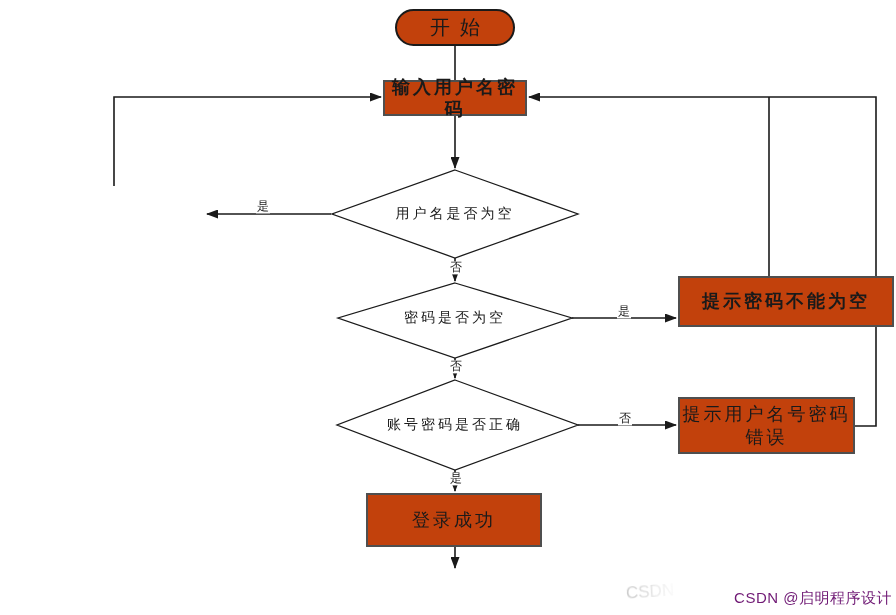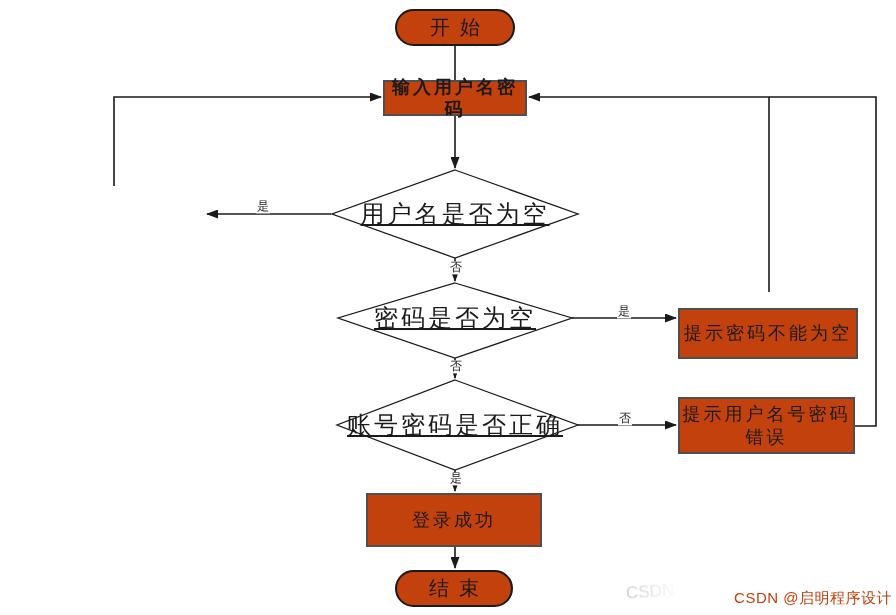--- a/index.html
+++ b/index.html
@@ -22,36 +22,35 @@
     letter-spacing:3px;
     line-height:1.25;
   }
   .process{border:2px solid #4f4f4f;}
   .terminator{border:2px solid #1a1a1a;border-radius:19px;font-size:20px;letter-spacing:10px;}
   .terminator .lbl{padding-left:10px;} 
   .diamond-label{
     position:absolute;
     display:flex;align-items:center;justify-content:center;
     text-align:left;
-    font-size:24px;letter-spacing:3px;
+    font-size:14px;letter-spacing:3px;
     pointer-events:none;
-    text-decoration:underline;
   }
   .edge-label{
     position:absolute;
     transform:translate(-50%,-50%);
     background:#ffffff;
     font-size:12px;
     padding:0 1px;
     line-height:1.1;
   }
   .watermark-main{
     position:absolute;
     right:4px;top:589px;
-    color:#c2410c;
+    color:#701a75;
     font-size:15px;
     letter-spacing:0.5px;
   }
   .watermark-faint{
     position:absolute;
     left:626px;top:582px;
     color:#9a9a9a;
     font-size:17px;
     filter:blur(0.6px);
     opacity:0.55;
@@ -92,35 +91,32 @@
 
   <div class="node terminator" style="left:395px;top:9px;width:120px;height:37px;">
     <span class="lbl">开始</span>
   </div>
 
   <div class="node process" style="left:383px;top:80px;width:144px;height:36px;font-weight:bold;">
     <span>输入用户名密码</span>
   </div>
 
 
-  <div class="node process" style="left:678px;top:308px;width:180px;height:51px;">
+  <div class="node process" style="left:678px;top:276px;width:216px;height:51px;font-weight:bold;">
     <span>提示密码不能为空</span>
   </div>
 
   <div class="node process" style="left:366px;top:493px;width:176px;height:54px;">
     <span>登录成功</span>
   </div>
 
   <div class="node process" style="left:678px;top:397px;width:177px;height:57px;">
     <span>提示用户名号密码错误</span>
   </div>
 
-  <div class="node terminator" style="left:395px;top:570px;width:118px;height:37px;">
-    <span class="lbl">结束</span>
-  </div>
 
   <div class="diamond-label" style="left:345px;top:200px;width:220px;height:28px;">用户名是否为空</div>
   <div class="diamond-label" style="left:345px;top:411px;width:220px;height:28px;">账号密码是否正确</div>
   <div class="diamond-label" style="left:345px;top:304px;width:220px;height:28px;">密码是否为空</div>
 
   <span class="edge-label" style="left:263px;top:207px;">是</span>
   <span class="edge-label" style="left:456px;top:268px;">否</span>
   <span class="edge-label" style="left:624px;top:312px;">是</span>
   <span class="edge-label" style="left:456px;top:367px;">否</span>
   <span class="edge-label" style="left:625px;top:419px;">否</span>

